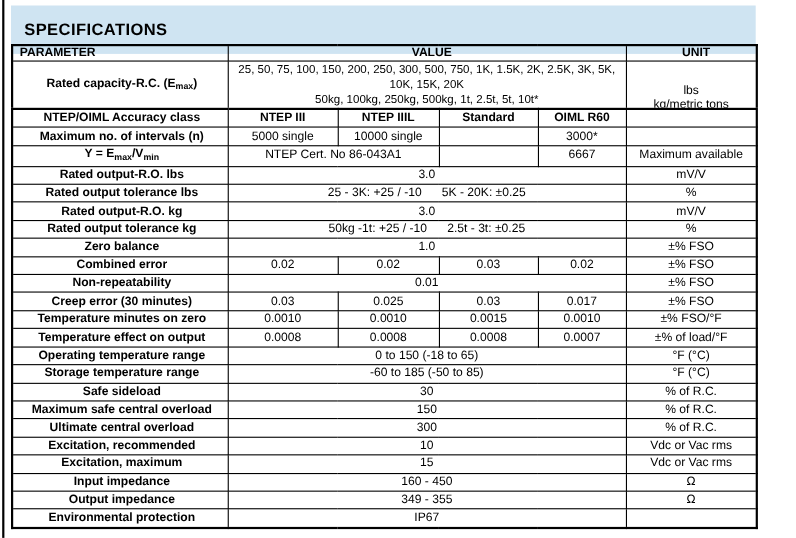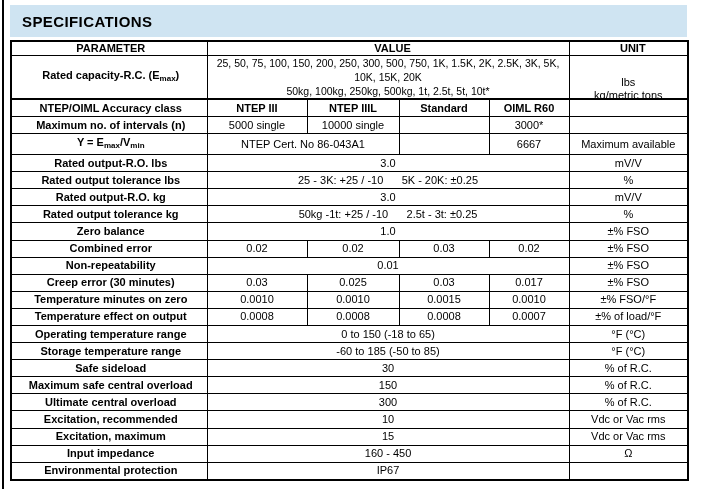--- a/index.html
+++ b/index.html
@@ -5,36 +5,36 @@
   html,body{margin:0;padding:0;}
   body{
     width:724px;height:489px;background:#ffffff;position:relative;
     font-family:"Liberation Sans",sans-serif;color:#000;
     -webkit-font-smoothing:antialiased;
   }
   .frame-line{
     position:absolute;left:2px;top:0;width:2px;height:489px;background:#000;
   }
   .title-bar{
-    position:absolute;left:10px;top:5px;width:677px;height:32px;
+    position:absolute;left:10px;top:5px;width:677px;height:44px;
     display:flex;align-items:center;box-sizing:border-box;padding-left:12px;
     font-weight:bold;font-size:15px;letter-spacing:.4px;
   }
   table.spec{
     position:absolute;left:10px;top:40px;width:677px;height:441px;
     border-collapse:collapse;table-layout:fixed;
     font-size:11px;line-height:13px;
     border:2px solid #000;
   }
   .spec th,.spec td{
     border:1px solid #000;padding:0 3px;overflow:hidden;vertical-align:middle;
   }
   .spec thead tr{height:13px;}
   .spec th{font-weight:bold;text-align:center;padding-left:12px;}
-  .spec th.param{text-align:center;padding-left:6px;margin-left:48px;}
+  .spec th.param{text-align:left;padding-left:6px;margin-left:48px;}
   .spec td.param{font-weight:bold;text-align:center;padding-left:6px;}
   .spec td.val,.spec td.unit{text-align:center;}
   .spec td.val.b{font-weight:bold;}
   tr.cap{height:43px;}
   tr.cap td{border-bottom-width:2px;}
   tr.cap td.val{font-size:10.5px;line-height:14px;}
   tr.cap td.val div{white-space:nowrap;}
   td.unit .splitwrap{
     display:flex;flex-direction:column;justify-content:space-between;
     height:40px;padding:19px 0;box-sizing:border-box;
@@ -200,18 +200,23 @@
         <td class="param">Excitation, maximum</td>
         <td class="val" colspan="4">15</td>
         <td class="unit">Vdc or Vac rms</td>
       </tr>
       <tr>
         <td class="param">Input impedance</td>
         <td class="val" colspan="4">160 - 450</td>
         <td class="unit">Ω</td>
       </tr>
       <tr>
+        <td class="param">Output impedance</td>
+        <td class="val" colspan="4">349 - 355</td>
+        <td class="unit">Ω</td>
+      </tr>
+      <tr>
         <td class="param">Environmental protection</td>
         <td class="val" colspan="4">IP67</td>
         <td class="unit"></td>
       </tr>
     </tbody>
 </table>
 
 </body></html>

